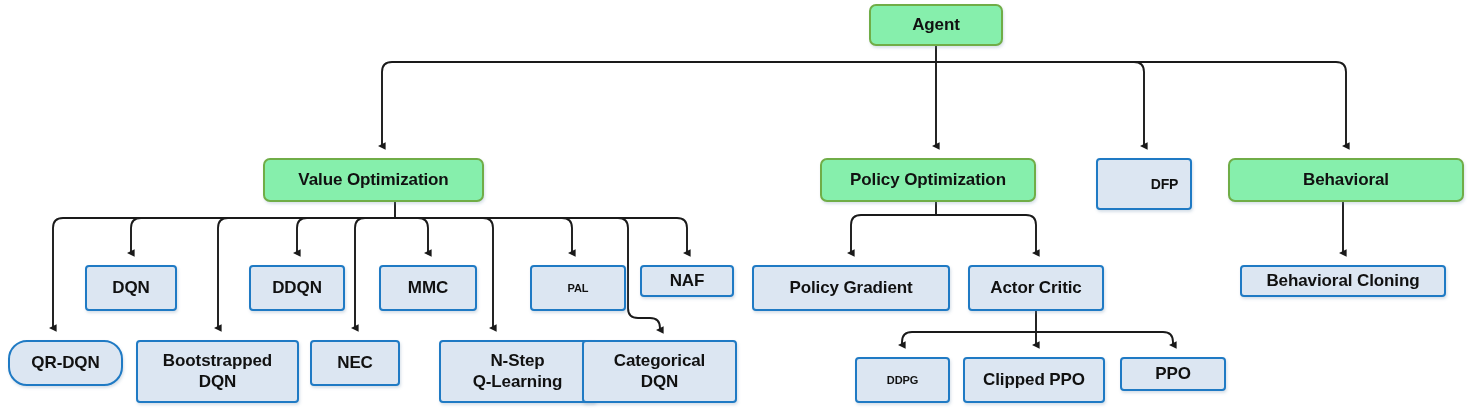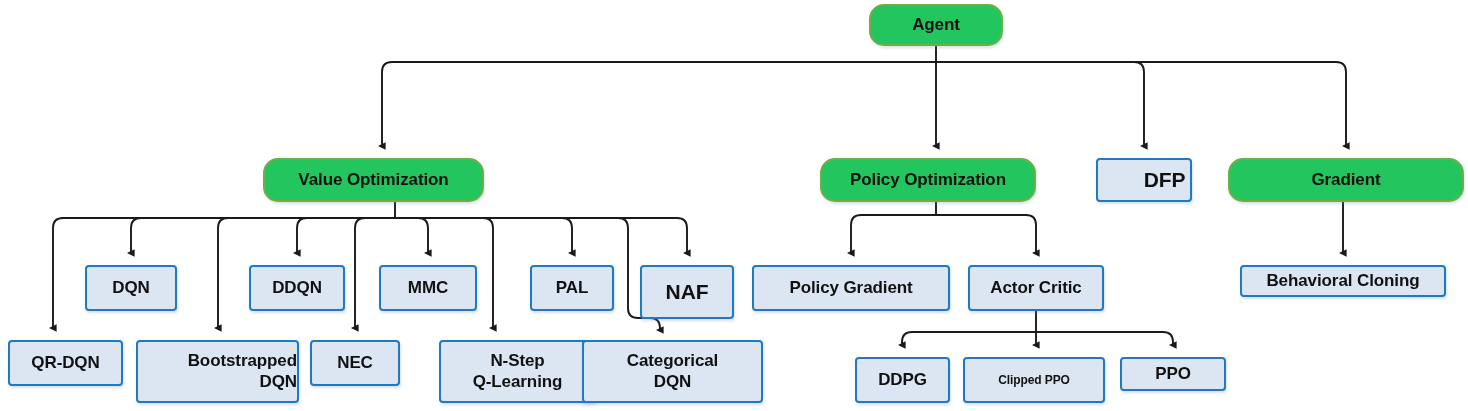--- a/index.html
+++ b/index.html
@@ -2,21 +2,21 @@
 <html><head>
 <meta charset="utf-8">
 <style>
   html,body{margin:0;padding:0;background:#ffffff;}
   body{font-family:"Liberation Sans",sans-serif;}
   #canvas{position:relative;width:1468px;height:411px;background:#fff;overflow:hidden;}
   #wires{position:absolute;left:0;top:0;width:1468px;height:411px;pointer-events:none;}
   .node{position:absolute;box-sizing:border-box;display:flex;align-items:center;
         justify-content:center;text-align:center;font-weight:bold;color:#111111;
         line-height:1.18;letter-spacing:-0.1px;}
-  .node.green{background:#22c55e;border:2.5px solid #70AD47;border-radius:15px;
+  .node.green{background:#86efac;border:2.5px solid #70AD47;border-radius:7px;
         box-shadow:1px 2px 3px rgba(120,150,180,.28);}
   .node.blue{background:#DCE6F2;border:2.5px solid #1F7AC4;border-radius:4px;
         box-shadow:1px 2px 3px rgba(120,150,180,.30);}
   .node span{display:block;width:100%;white-space:pre-line;}
 </style>
 </head>
 <body>
 
 <div id="canvas">
   <svg id="wires" viewBox="0 0 1468 411" xmlns="http://www.w3.org/2000/svg">
@@ -62,70 +62,70 @@
 
 <div class="node green" style="left: 869px; top: 4px; width: 134px; height: 42px; font-size: 17px;">
       <span>Agent</span>
     </div>
     <div class="node green" style="left: 263px; top: 158px; width: 221px; height: 44px; font-size: 17px;">
       <span>Value Optimization</span>
     </div>
     <div class="node green" style="left: 820px; top: 158px; width: 216px; height: 44px; font-size: 17px;">
       <span>Policy Optimization</span>
     </div>
-    <div class="node blue" style="left: 1096px; top: 158px; width: 96px; height: 44px; font-size: 21px; padding-left: 41px;">
+    <div class="node blue" style="left: 1096px; top: 158px; width: 96px; height: 52px; font-size: 14px; padding-left: 41px;">
       <span>DFP</span>
     </div>
     <div class="node green" style="left: 1228px; top: 158px; width: 236px; height: 44px; font-size: 17px;">
-      <span>Gradient</span>
+      <span>Behavioral</span>
     </div>
     <div class="node blue" style="left: 85px; top: 265px; width: 92px; height: 46px; font-size: 17px;">
       <span>DQN</span>
     </div>
     <div class="node blue" style="left: 249px; top: 265px; width: 96px; height: 46px; font-size: 17px;">
       <span>DDQN</span>
     </div>
     <div class="node blue" style="left: 379px; top: 265px; width: 98px; height: 46px; font-size: 17px;">
       <span>MMC</span>
     </div>
-    <div class="node blue" style="left: 530px; top: 265px; width: 84px; height: 46px; font-size: 17px;">
+    <div class="node blue" style="left: 530px; top: 265px; width: 96px; height: 46px; font-size: 11px;">
       <span>PAL</span>
     </div>
-    <div class="node blue" style="left: 640px; top: 265px; width: 94px; height: 54px; font-size: 21px;">
+    <div class="node blue" style="left: 640px; top: 265px; width: 94px; height: 32px; font-size: 17px;">
       <span>NAF</span>
     </div>
     <div class="node blue" style="left: 752px; top: 265px; width: 198px; height: 46px; font-size: 17px;">
       <span>Policy Gradient</span>
     </div>
     <div class="node blue" style="left: 968px; top: 265px; width: 136px; height: 46px; font-size: 17px;">
       <span>Actor Critic</span>
     </div>
     <div class="node blue" style="left: 1240px; top: 265px; width: 206px; height: 32px; font-size: 17px;">
       <span>Behavioral Cloning</span>
     </div>
-    <div class="node blue" style="left: 8px; top: 340px; width: 115px; height: 46px; font-size: 17px;">
+    <div class="node blue" style="left: 8px; top: 340px; width: 115px; height: 46px; font-size: 17px; border-radius: 19px;">
       <span>QR-DQN</span>
     </div>
-    <div class="node blue" style="left: 136px; top: 340px; width: 163px; height: 63px; font-size: 17px; text-align: right;">
+    <div class="node blue" style="left: 136px; top: 340px; width: 163px; height: 63px; font-size: 17px;">
       <span>Bootstrapped
 DQN</span>
     </div>
     <div class="node blue" style="left: 310px; top: 340px; width: 90px; height: 46px; font-size: 17px;">
       <span>NEC</span>
     </div>
     <div class="node blue" style="left: 415px; top: 340px; width: 157px; height: 63px; font-size: 17px; margin-left: 24px;">
       <span>N-Step
 Q-Learning</span>
     </div>
-    <div class="node blue" style="left: 582px; top: 340px; width: 181px; height: 63px; font-size: 17px;">
+    <div class="node blue" style="left: 582px; top: 340px; width: 155px; height: 63px; font-size: 17px;">
       <span>Categorical
 DQN</span>
     </div>
-    <div class="node blue" style="left: 855px; top: 357px; width: 95px; height: 46px; font-size: 17px;">
+    <div class="node blue" style="left: 855px; top: 357px; width: 95px; height: 46px; font-size: 11px;">
       <span>DDPG</span>
     </div>
-    <div class="node blue" style="left: 963px; top: 357px; width: 142px; height: 46px; font-size: 12px;">
+    <div class="node blue" style="left: 963px; top: 357px; width: 142px; height: 46px; font-size: 17px;">
       <span>Clipped PPO</span>
     </div>
     <div class="node blue" style="left: 1120px; top: 357px; width: 106px; height: 34px; font-size: 17px;">
       <span>PPO</span>
     </div>
   </div>
 
 </body></html>

